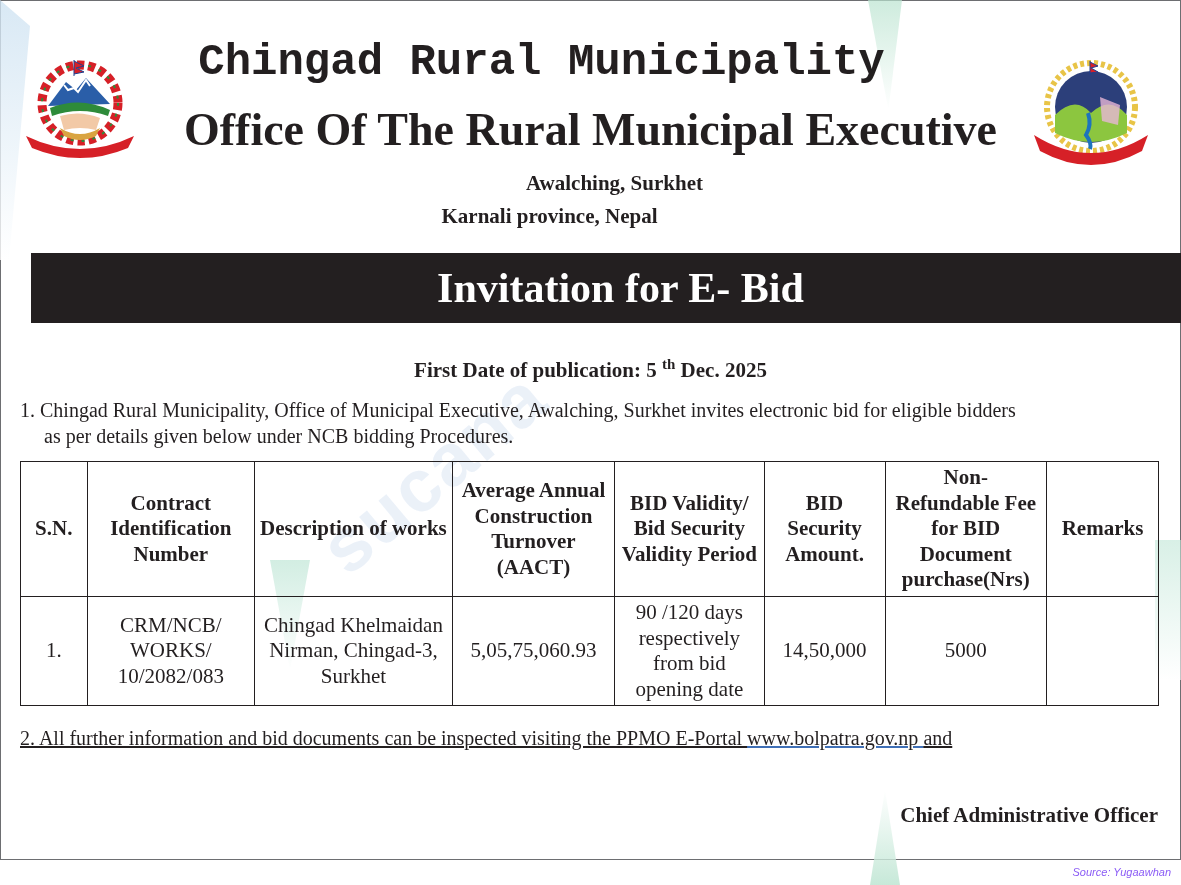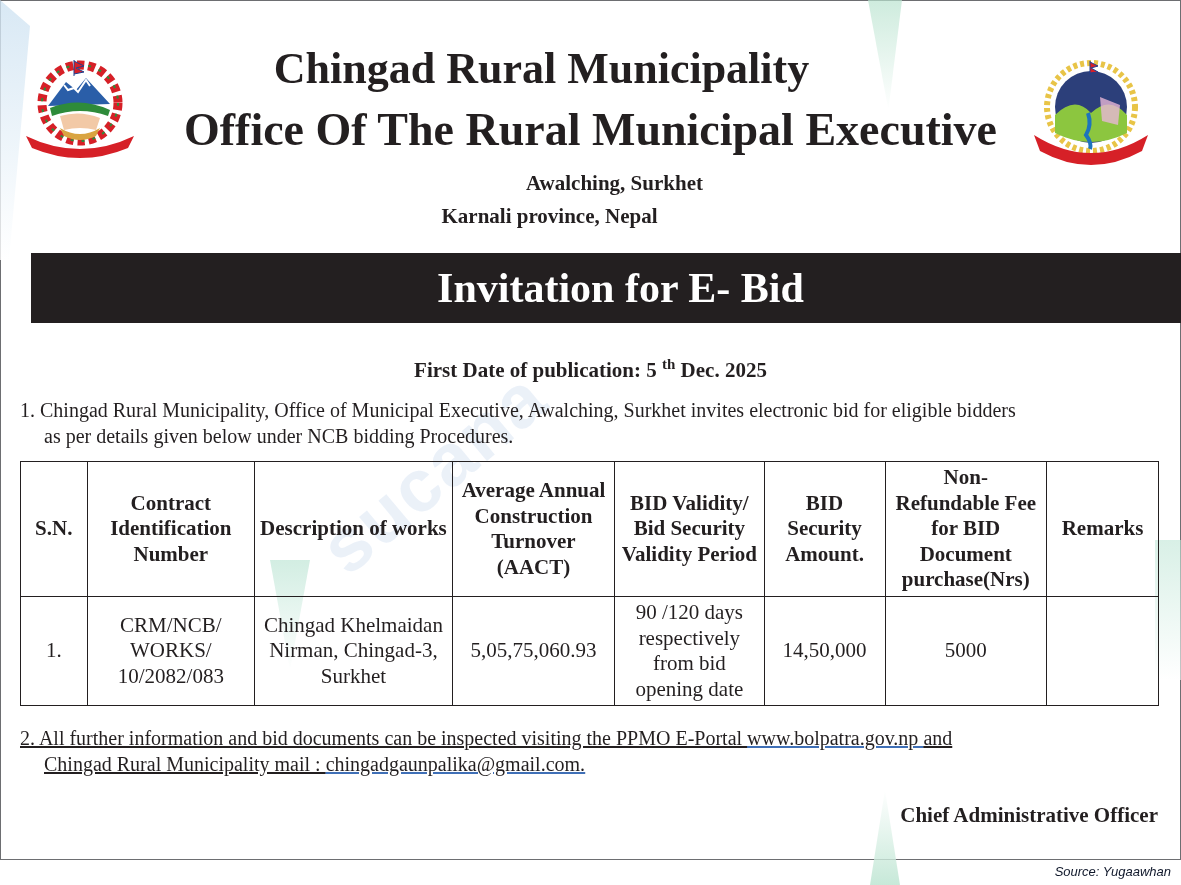--- a/index.html
+++ b/index.html
@@ -11,21 +11,21 @@
   .wm-text { left:300px; top:430px; transform:rotate(-40deg); font-family:"Liberation Sans",sans-serif; font-weight:bold; font-size:74px; color:#dbe6f4; opacity:.55; letter-spacing:2px; }
   .wm-green1 { left:868px; top:0; width:34px; height:110px; background:linear-gradient(180deg,#b9e3cf,#ffffff); clip-path:polygon(0 0,100% 0,60% 100%); opacity:.7; }
   .wm-green2 { left:870px; top:790px; width:30px; height:95px; background:linear-gradient(0deg,#b9e3cf,#ffffff); clip-path:polygon(50% 0,100% 100%,0 100%); opacity:.8; }
   .wm-green3 { left:270px; top:560px; width:40px; height:110px; background:linear-gradient(180deg,#bfe6d6,#ffffff); clip-path:polygon(0 0,100% 0,50% 100%); opacity:.7; }
   .wm-green4 { left:1155px; top:540px; width:26px; height:140px; background:linear-gradient(180deg,#bfe6d6,#ffffff); opacity:.6; }
 
   .logo { position:absolute; }
   .logo-left { left:24px; top:58px; width:112px; height:100px; }
   .logo-right { left:1030px; top:55px; width:122px; height:112px; }
 
-  .title1 { position:absolute; left:0; width:1083px; top:43px; text-align:center; font-weight:bold; font-size:44px; line-height:52px; }
+  .title1 { position:absolute; left:0; width:1083px; top:36px; text-align:center; font-weight:bold; font-size:44px; line-height:52px;font-family:Liberation Mono, monospace; }
   .title2 { position:absolute; left:0; width:1181px; top:103px; text-align:center; font-weight:bold; font-size:46px; line-height:54px; }
   .addr1 { position:absolute; left:0; width:1181px; top:170px; text-align:center; font-weight:bold; font-size:21px; line-height:26px;margin-left:24px; }
   .addr2 { position:absolute; left:0; width:1099px; top:203px; text-align:center; font-weight:bold; font-size:21px; line-height:26px; }
 
   .banner { position:absolute; left:1px; top:253px; width:1179px; height:70px; background:#231f20;margin-left:30px; }
   .banner-text { color:#fff; text-align:center; font-weight:bold; font-size:42px; line-height:70px; }
 
   .pubdate { position:absolute; left:0; width:1181px; top:351px; text-align:center; font-weight:bold; font-size:21px; line-height:26px; }
   .pubdate sup { font-size:15px; vertical-align:8px; }
 
@@ -35,21 +35,21 @@
   table.bid { position:absolute; left:20px; top:461px; width:1139px; border-collapse:collapse; font-size:21px; }
   table.bid th, table.bid td { border:1px solid #231f20; text-align:center; vertical-align:middle; padding:0 4px; }
   table.bid th { font-weight:bold; line-height:25.5px; height:134px; }
   table.bid td { line-height:25.5px; height:108px; font-size:21px; }
   .c1{width:57px}.c2{width:157px}.c3{width:187px}.c4{width:152px}.c5{width:139px}.c6{width:111px}.c7{width:151px}.c8{width:102px}
 
   .para2 { position:absolute; left:20px; top:725px; width:1145px; font-size:20px; line-height:26px;text-decoration:underline; }
   .link { color:#231f20; text-decoration:underline; text-decoration-color:#3f6fb6; }
 
   .signature { position:absolute; right:23px; top:802px; font-weight:bold; font-size:21px; line-height:26px; }
-  .source { position:absolute; right:10px; top:862px; font-family:"Liberation Sans",sans-serif; font-style:italic; font-size:13px; line-height:20px; color:#0f172a; }
+  .source { position:absolute; right:10px; top:862px; font-family:"Liberation Sans",sans-serif; font-style:italic; font-size:11px; line-height:20px; color:#8b5cf6; }
 </style>
 </head>
 <body>
 
 <div class="frame"></div>
 
 <div class="wm wm-arrow-l"></div>
 <div class="wm wm-green1"></div>
 <div class="wm wm-green2"></div>
 <div class="wm wm-green3"></div>
@@ -121,17 +121,16 @@
       <td>90 /120 days respectively from bid opening date</td>
       <td>14,50,000</td>
       <td>5000</td>
       <td></td>
     </tr>
   </tbody>
 </table>
 
 <div class="para2">
   <span>2. All further information and bid documents can be inspected visiting the PPMO E-Portal </span><a class="link">www.bolpatra.gov.np </a><span>and</span>
-  <span class="indent"><span>Chingad Rural Municipality mail :  </span><a class="link">chingadgaunpalika@gmail.com.</a></span>
 </div>
 
 <div class="signature">Chief Administrative Officer</div>
 <div class="source">Source: Yugaawhan</div>
 
 </body></html>

